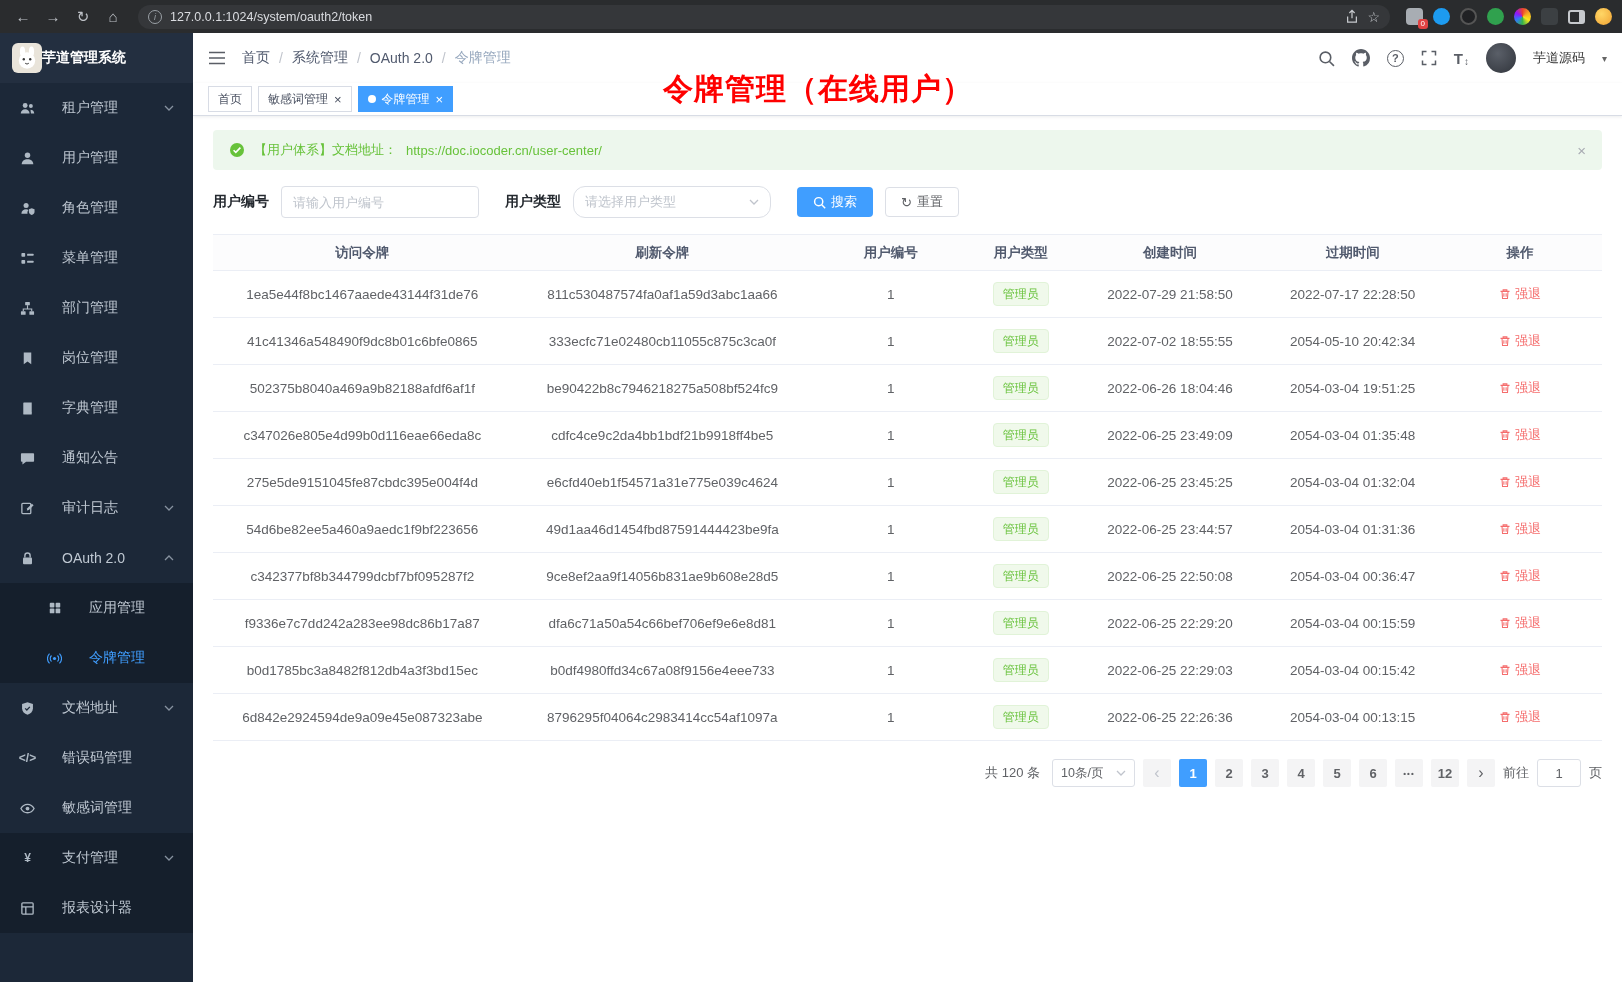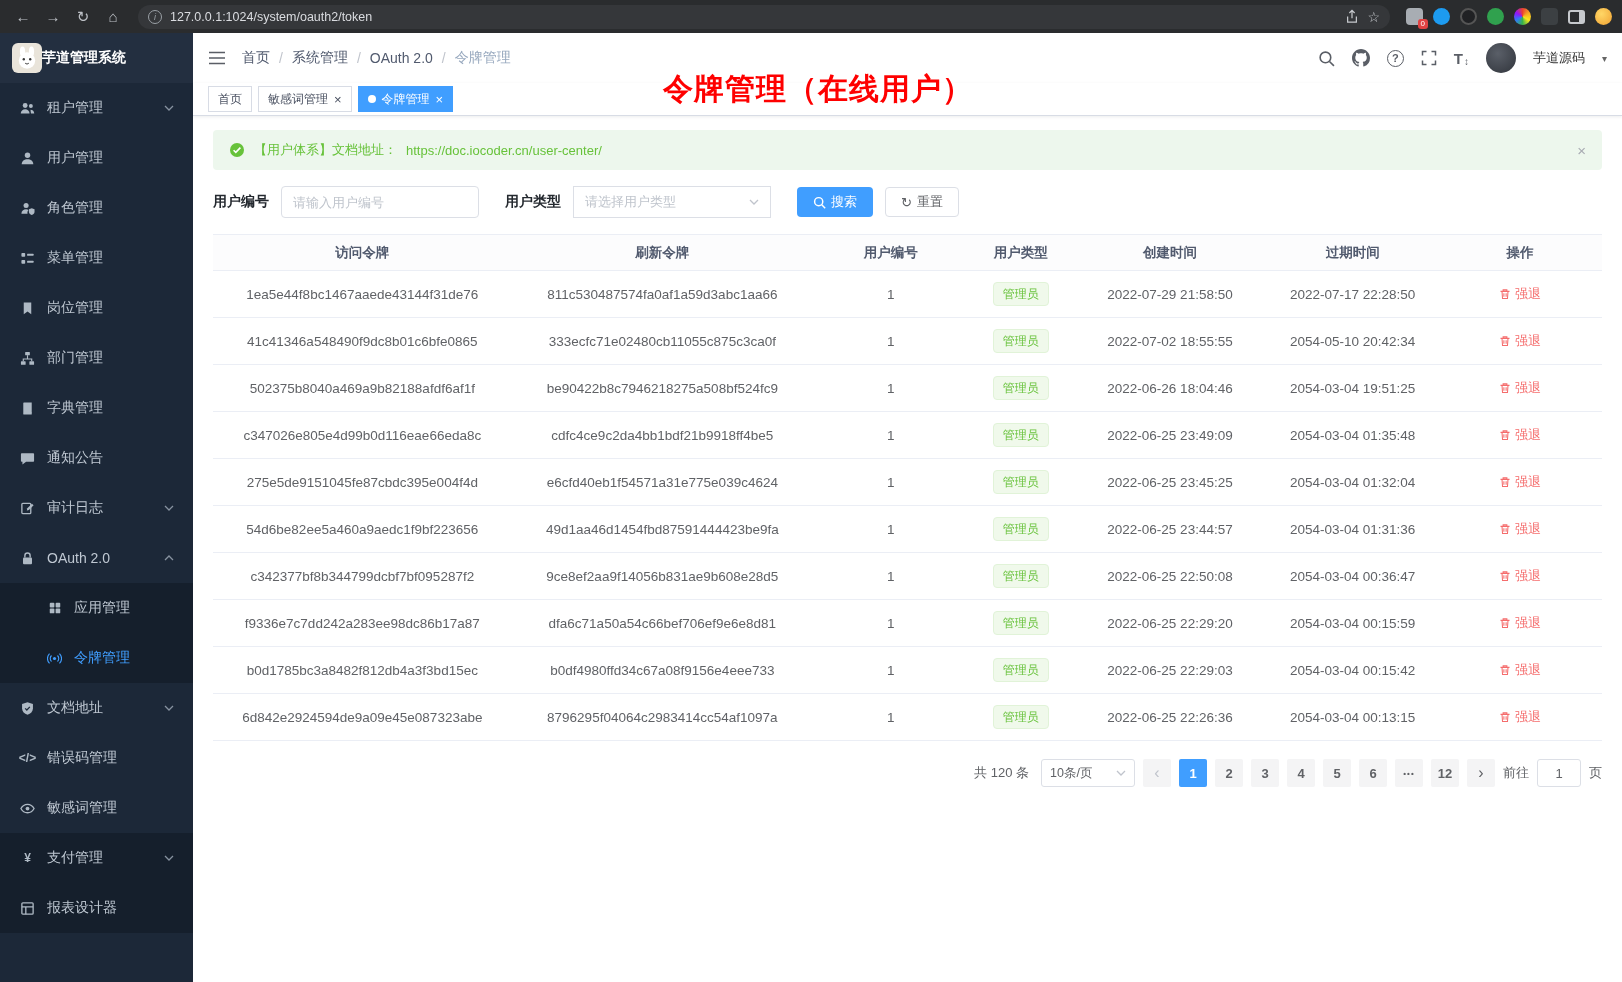--- a/index.html
+++ b/index.html
@@ -19,21 +19,21 @@
   .ext { width:17px; height:17px; border-radius:50%; cursor:pointer; position:relative; flex-shrink:0; }
   .ext.sq { border-radius:4px; }
   .ebadge { position:absolute; bottom:-4px; right:-5px; background:#e04343; color:#fff; font-size:8px; line-height:1; padding:1px 3px; border-radius:3px; }
   .panelic { width:17px; height:14px; border:2px solid #c6c9cd; border-radius:3px; position:relative; cursor:pointer; }
   .panelic::after { content:""; position:absolute; top:0; right:0; width:4px; height:100%; background:#c6c9cd; }
 
   
   .app { display:flex; height:949px; background:#fff; }
   .sidebar { width:193px; background:#1c2838; flex-shrink:0; color:#bfc8d2; overflow:hidden; }
   .logo { height:50px; background:#232f40; display:flex; align-items:center; gap:0; padding:0 12px; color:#fff; font-weight:700; font-size:14px; cursor:pointer; }
-  .mi { height:50px; display:flex; align-items:center; gap:11px; padding:0 19px; font-size:14px; cursor:pointer; }
+  .mi { height:50px; display:flex; align-items:center; gap:26px; padding:0 19px; font-size:14px; cursor:pointer; }
   .mi.sub { background:#151f2c; padding-left:46px; }
   .mi.dark { background:#151f2c; }
   .mi.active { color:#409eff; }
   .micon { width:17px; height:17px; display:flex; align-items:center; justify-content:center; color:#aeb9c4; flex-shrink:0; font-size:12px; font-weight:700; }
   .mi.active .micon { color:#409eff; }
   .chev { margin-left:auto; color:#8792a0; display:flex; }
   .chev.up svg { transform:rotate(180deg); }
 
   
   .main { flex:1; min-width:0; position:relative; display:flex; flex-direction:column; background:#fff; }
@@ -62,36 +62,36 @@
   .content { padding:14px 20px; flex:1; overflow:hidden; position:relative; }
 
   .alert { height:40px; background:#edf7ed; border-radius:4px; display:flex; align-items:center; gap:9px; padding:0 16px; font-size:13px; color:#67c23a; margin-bottom:16px; }
   .alink { color:#67c23a; cursor:pointer; }
   .aclose { margin-left:auto; color:#a8abb2; cursor:pointer; font-size:15px; }
 
   .filters { display:flex; align-items:center; margin:2px 0 16px; font-size:14px; }
   .flabel { font-weight:700; color:#24292f; margin-right:12px; }
   .inp { width:198px; height:32px; border:1px solid #dcdfe6; border-radius:4px; padding:0 11px; font-size:13px; color:#606266; outline:none; margin-right:26px; font-family:inherit; }
   .inp::placeholder { color:#bfc4cc; }
-  .sel { width:198px; height:32px; border:1px solid #dcdfe6; border-radius:0; display:flex; align-items:center; justify-content:space-between; padding:0 11px; color:#bfc4cc; font-size:13px; margin-right:26px; cursor:pointer; }
+  .sel { width:198px; height:32px; border:1px solid #dcdfe6; border-radius:12px; display:flex; align-items:center; justify-content:space-between; padding:0 11px; color:#bfc4cc; font-size:13px; margin-right:26px; cursor:pointer; }
   .selcaret { color:#c0c4cc; display:flex; }
   .btn { height:30px; border-radius:4px; display:inline-flex; align-items:center; gap:5px; font-size:13px; padding:0 15px; cursor:pointer; border:1px solid transparent; font-family:inherit; }
   .prim { background:#409eff; color:#fff; }
   .plain { background:#fff; border-color:#dcdfe6; color:#606266; margin-left:12px; }
   .ricon { font-size:13px; line-height:1; }
 
   table { width:100%; border-collapse:collapse; table-layout:fixed; font-size:13.5px; color:#606266; }
   th { height:36px; font-weight:700; color:#515a6e; border-bottom:1px solid #ebeef5; border-top:1px solid #ebeef5; background:#fcfcfd; text-align:center; font-size:13.5px; }
   td { height:47px; border-bottom:1px solid #ebeef5; text-align:center; overflow:hidden; text-overflow:ellipsis; white-space:nowrap; }
   .badge { display:inline-block; background:#f0f9eb; border:1px solid #e1f3d8; color:#67c23a; border-radius:4px; font-size:12px; padding:2px 9px; line-height:1.5; }
   .act { color:#f56c6c; cursor:pointer; display:inline-flex; align-items:center; gap:4px; font-size:13px; }
 
   .pager { display:flex; align-items:center; justify-content:flex-end; gap:8px; margin-top:18px; font-size:13px; color:#606266; }
   .ptotal { margin-right:4px; }
-  .psize { width:94px; height:28px; border:1px solid #dcdfe6; border-radius:3px; display:flex; align-items:center; justify-content:space-between; padding:0 8px; font-size:12.5px; color:#606266; cursor:pointer; }
+  .psize { width:83px; height:28px; border:1px solid #dcdfe6; border-radius:3px; display:flex; align-items:center; justify-content:space-between; padding:0 8px; font-size:12.5px; color:#606266; cursor:pointer; }
   .pages { display:flex; gap:8px; }
   .pbtn { min-width:28px; height:28px; background:#f4f4f5; border-radius:2px; display:inline-flex; align-items:center; justify-content:center; color:#606266; cursor:pointer; font-size:13px; padding:0 4px; font-weight:600; }
   .pbtn.arrow { font-size:16px; font-weight:400; }
   .pbtn.disabled { color:#c0c4cc; }
   .pbtn.active { background:#409eff; color:#fff; }
   .pbtn.pell { font-size:8px; letter-spacing:1px; }
   .pinput { width:44px; height:28px; border:1px solid #dcdfe6; border-radius:3px; text-align:center; font-size:13px; color:#606266; outline:none; font-family:inherit; }
 </style>
 </head>
 <body>
@@ -190,35 +190,35 @@
                 <rect x="7.5" y="3" width="7" height="2" rx="0.5"></rect>
                 <rect x="1.5" y="9.5" width="4" height="4" rx="0.8"></rect>
                 <rect x="7.5" y="10.5" width="7" height="2" rx="0.5"></rect>
               </svg>
             </span>
           <span>菜单管理</span>
         </div>
         <div class="mi">
           <span class="micon">
               <svg width="15" height="15" viewBox="0 0 16 16" fill="currentColor">
-                <path d="M4 1.5h8V14l-4-2.8L4 14z"></path>
-              </svg>
-            </span>
-          <span>岗位管理</span>
-        </div>
-        <div class="mi">
-          <span class="micon">
-              <svg width="15" height="15" viewBox="0 0 16 16" fill="currentColor">
                 <rect x="5.5" y="1" width="5" height="3.6" rx="0.6"></rect>
                 <rect x="1" y="11" width="5" height="3.6" rx="0.6"></rect>
                 <rect x="10" y="11" width="5" height="3.6" rx="0.6"></rect>
                 <path d="M8 4.6V8M3.5 11V8.5h9V11" stroke="currentColor" stroke-width="1.2" fill="none"></path>
               </svg>
             </span>
           <span>部门管理</span>
+        </div>
+        <div class="mi">
+          <span class="micon">
+              <svg width="15" height="15" viewBox="0 0 16 16" fill="currentColor">
+                <path d="M4 1.5h8V14l-4-2.8L4 14z"></path>
+              </svg>
+            </span>
+          <span>岗位管理</span>
         </div>
         <div class="mi">
           <span class="micon">
               <svg width="15" height="15" viewBox="0 0 16 16" fill="currentColor">
                 <path d="M3.5 2.2c0-.4.3-.7.7-.7h8.3v11.6H4.8c-.5 0-.9.2-1.3.5z"></path>
                 <path d="M3.5 13.8c0-.9.7-1.6 1.6-1.6h7.4v2.3H4.2c-.4 0-.7-.3-.7-.7z"></path>
               </svg>
             </span>
           <span>字典管理</span>
         </div>

